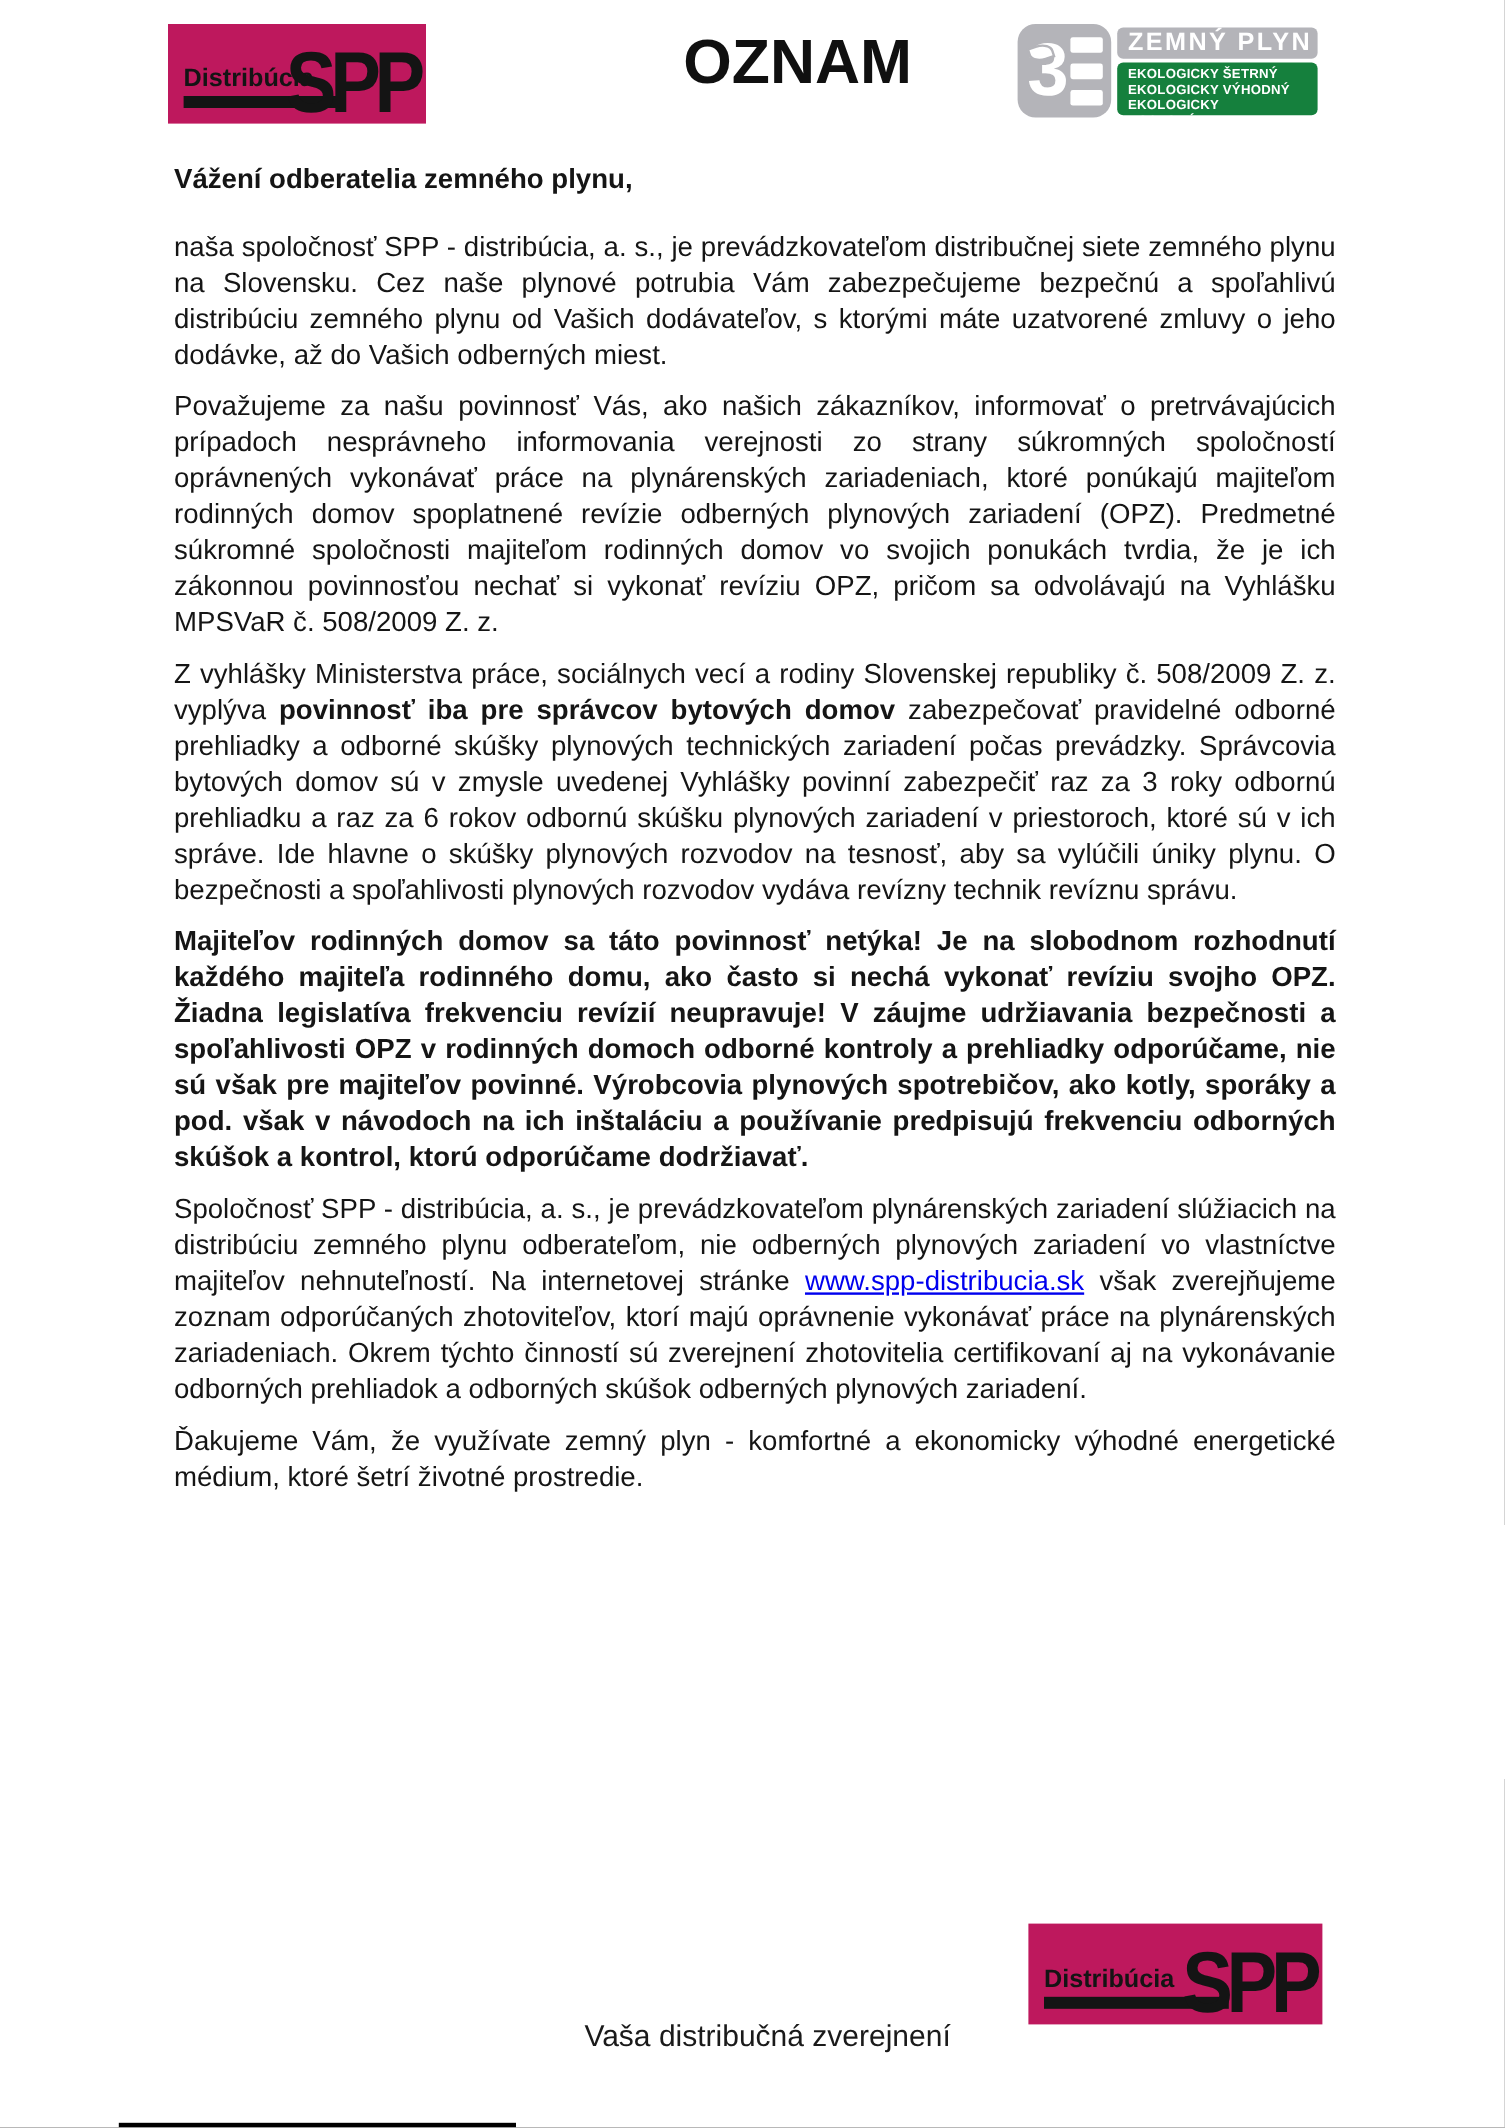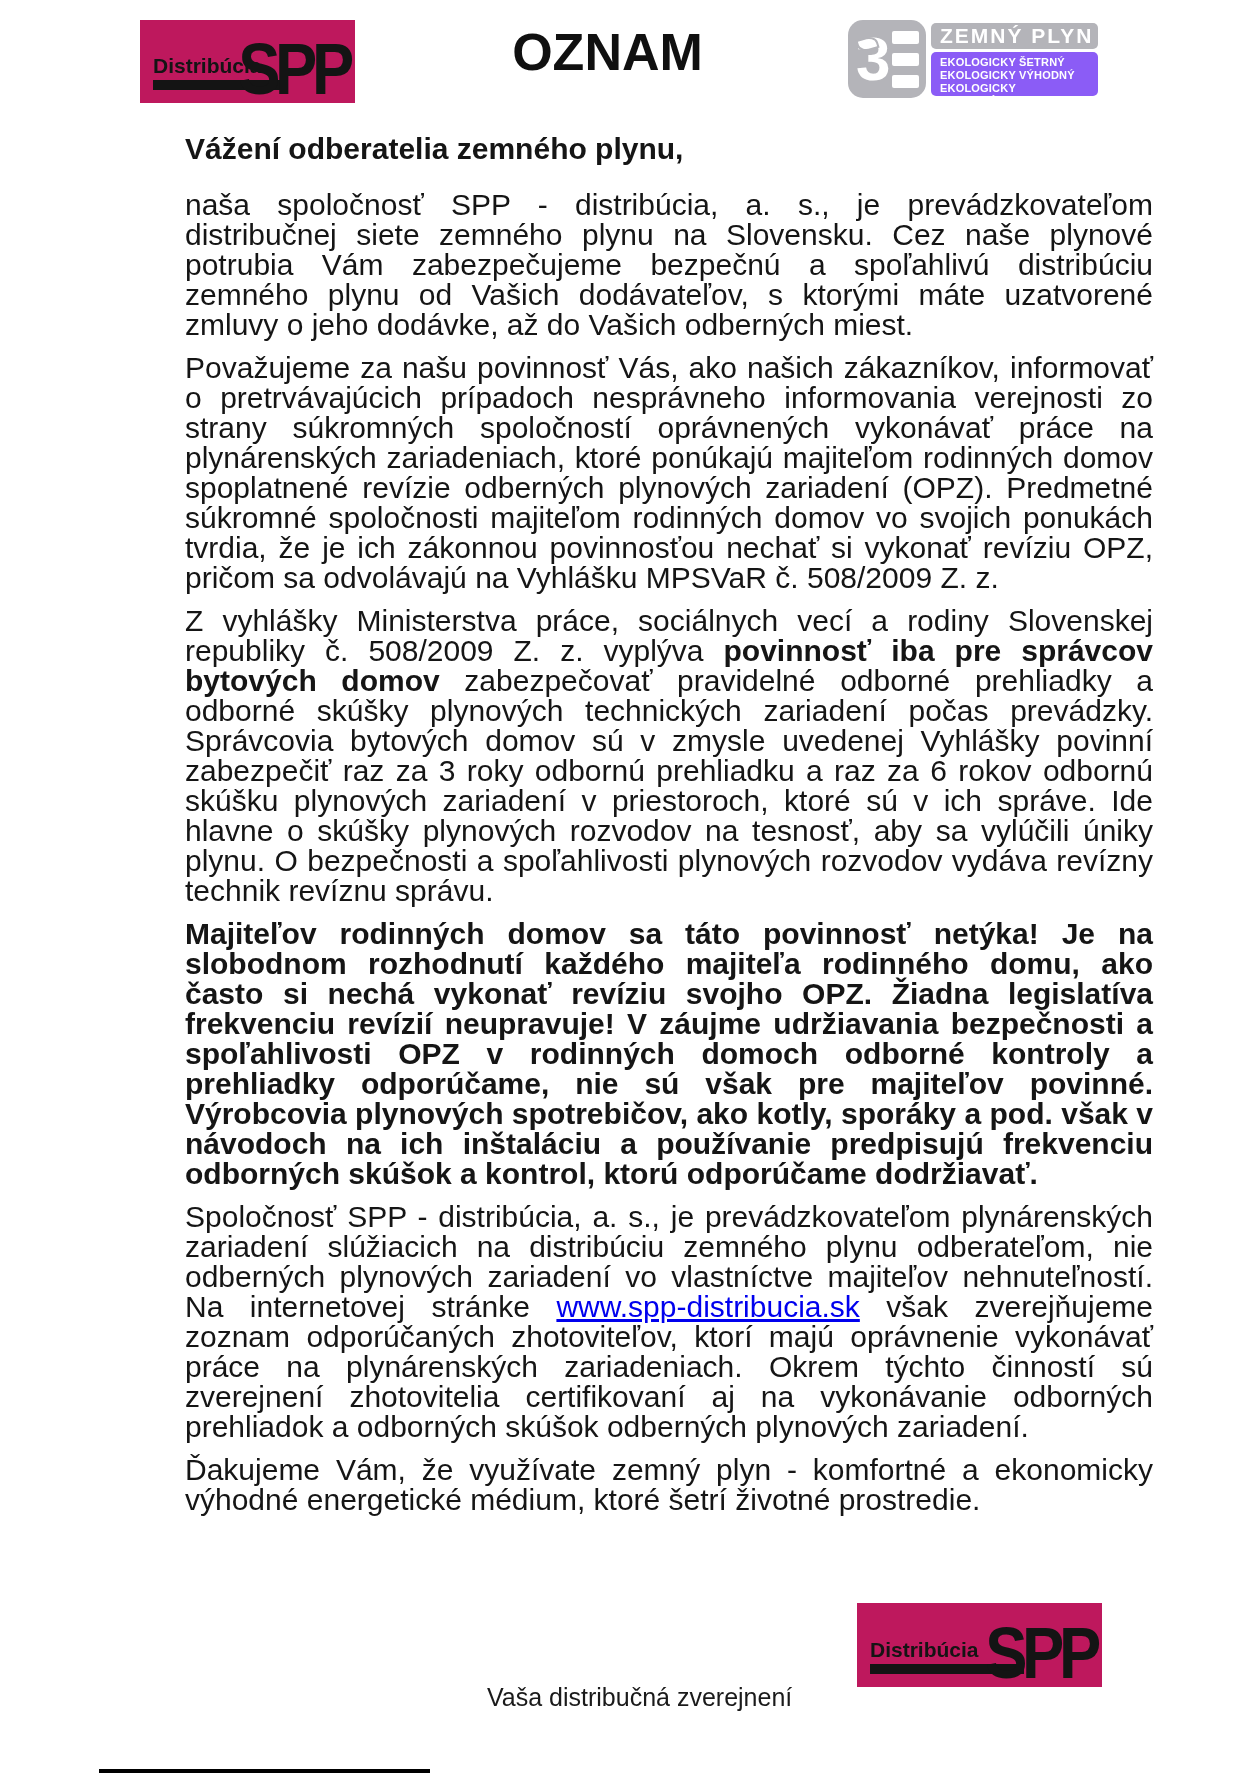--- a/index.html
+++ b/index.html
@@ -14,47 +14,47 @@
   .spp-logo.foot{left:857px;top:1603px;width:245px;height:84px;}
   .spp-word{
     position:absolute;right:6px;bottom:4px;font-weight:bold;color:#141414;
     font-size:72px;line-height:0.80;letter-spacing:-6px;
     transform:scaleX(0.88);transform-origin:right bottom;
   }
   .dist-word{position:absolute;left:13px;bottom:25px;font-weight:bold;font-size:21px;color:#141414;}
   .spp-bar{position:absolute;left:13px;bottom:13px;width:63%;height:10px;background:#141414;}
 
   .page-title{
-    position:absolute;left:455px;top:26px;width:305px;text-align:center;
+    position:absolute;left:455px;top:26px;width:305px;text-align:right;
     font-size:52px;line-height:1;font-weight:bold;color:#101010;
   }
 
   .logo3e{position:absolute;left:848px;top:20px;display:flex;gap:5px;align-items:flex-start;}
   .mono{position:relative;width:78px;height:78px;background:#B4B4B9;border-radius:15px;overflow:hidden;}
   .mono .digit{position:absolute;left:8px;top:8px;font-size:62px;line-height:62px;font-weight:bold;color:#ffffff;}
   .mono .ebar{position:absolute;right:7px;width:27px;height:13px;background:#ffffff;border-radius:2px;}
   .mono .e1{top:11px;} .mono .e2{top:33px;} .mono .e3{top:55px;}
   .mono .leaf{
     position:absolute;left:9px;top:17px;width:17px;height:10px;background:#fff;
     border:2px solid #B4B4B9;border-radius:0 60% 0 60%;transform:rotate(-18deg);
   }
   .zp-col{padding-top:3px;}
   .zp-title{
     width:158px;height:26px;background:#B4B4B9;border-radius:5px;color:#fff;
     font-weight:bold;font-size:21px;letter-spacing:2px;line-height:26px;padding-left:9px;
   }
   .zp-sub{
-    width:158px;height:40px;background:#8b5cf6;border-radius:5px;color:#fff;
+    width:158px;height:40px;background:#15803d;border-radius:5px;color:#fff;
     font-weight:bold;font-size:11px;line-height:13px;letter-spacing:0.2px;
     margin-top:3px;padding:4px 0 0 9px;
   }
   
   .content{
     position:absolute;left:145px;top:134px;width:968px;
-    font-size:30px;line-height:30px;text-align:justify;text-align-last:left;margin-left:40px;
+    font-size:23px;line-height:30px;text-align:justify;text-align-last:left;
   }
   .content p{margin:0 0 13px 0;}
   .salutation{font-weight:bold;margin-bottom:26px !important;}
   .boldpara{font-weight:bold;}
   .link{color:#0000EE;text-decoration:underline;cursor:pointer;}
   
   .footer-sign{position:absolute;left:487px;top:1683px;font-size:25px;color:#1a1a1a;}
   .bottom-artifact{position:absolute;left:99px;top:1769px;width:331px;height:4px;background:#000;}
 </style>
 </head>

